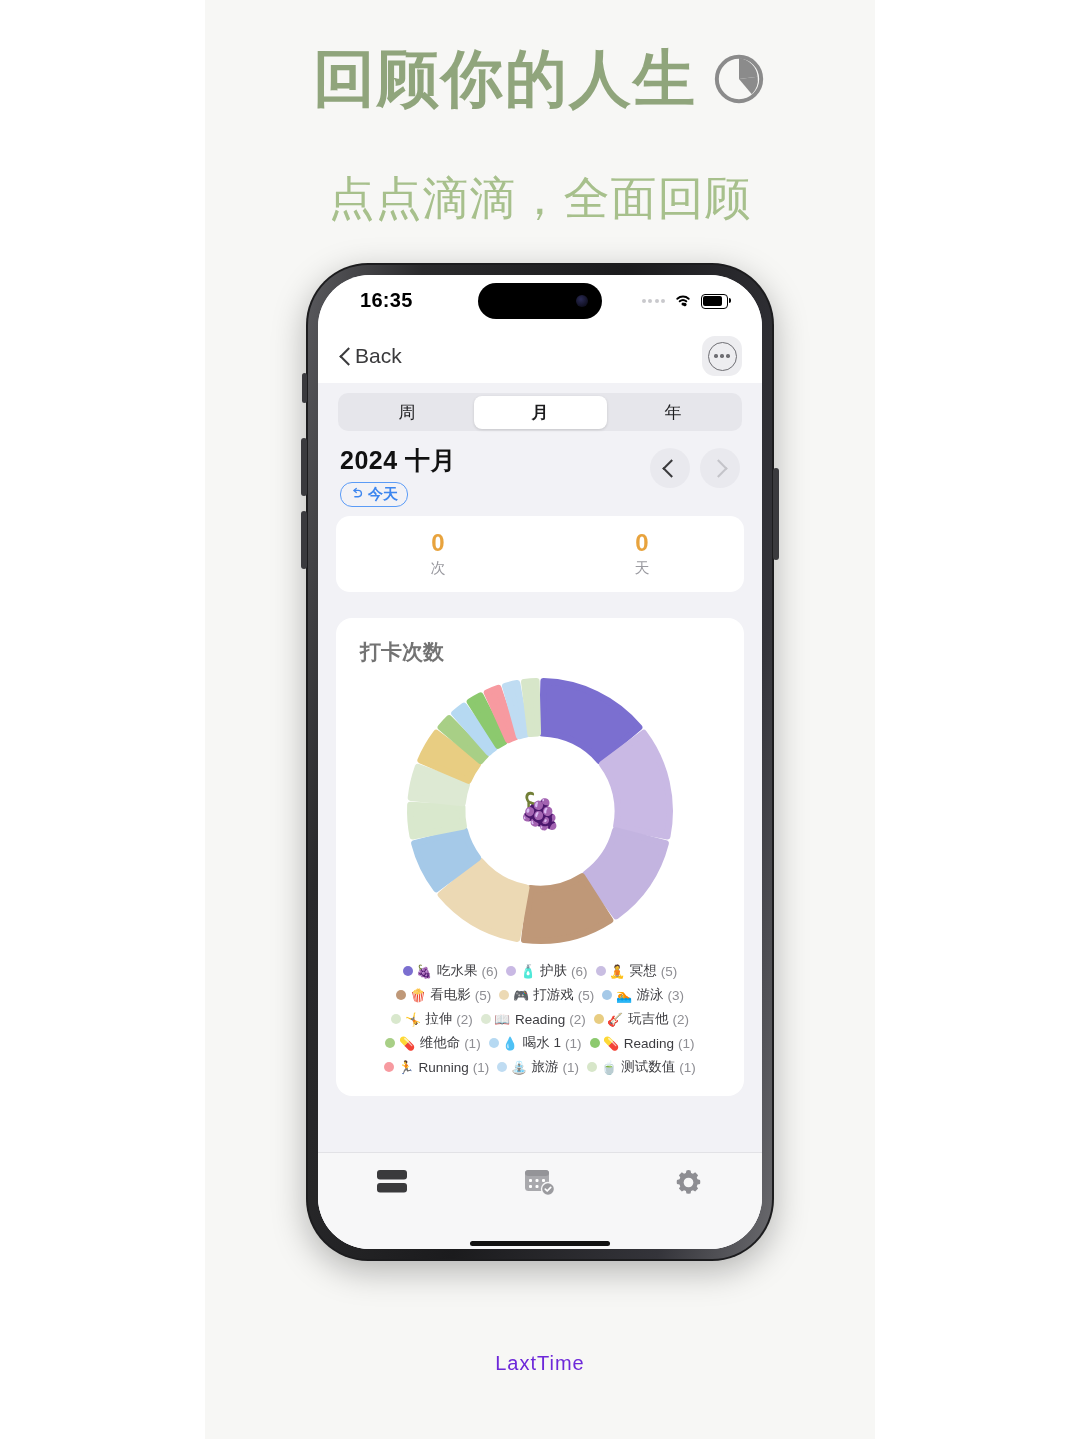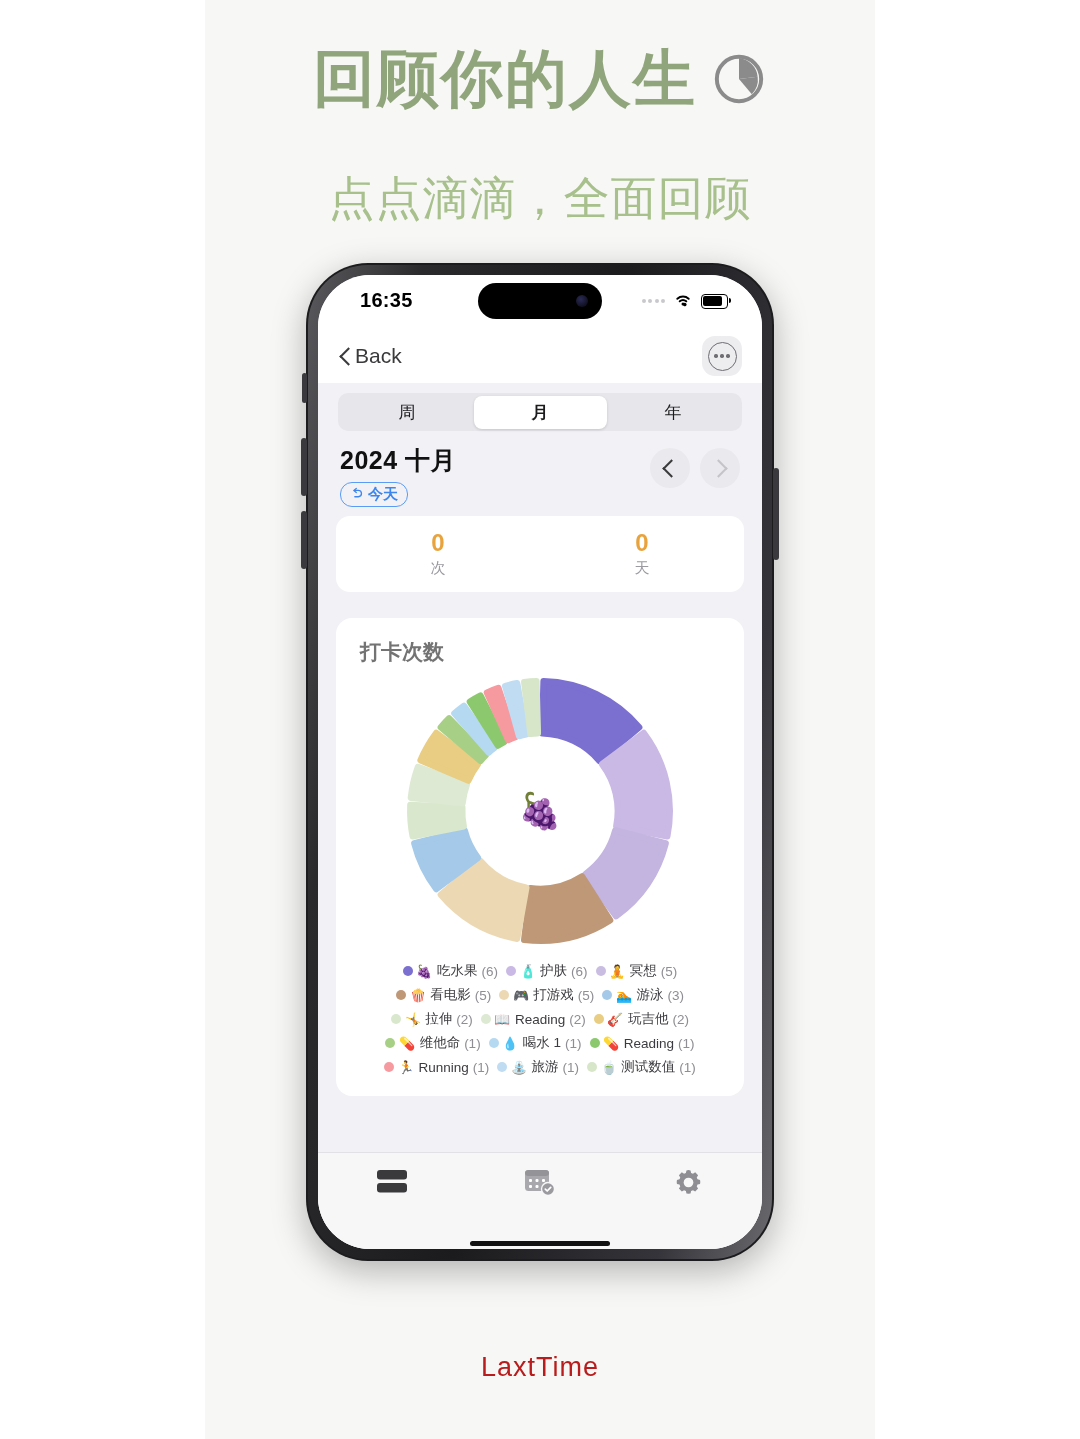--- a/index.html
+++ b/index.html
@@ -138,21 +138,21 @@
   
   .tabbar{
     position:absolute;left:0;right:0;bottom:0;height:88px;background:#f7f7f8;
     border-top:1px solid #e2e2e6;display:flex;align-items:flex-start;padding-top:14px;
   }
   .tab{flex:1;display:flex;justify-content:center;}
   .homebar{position:absolute;left:50%;transform:translateX(-50%);bottom:9px;
     width:140px;height:5px;border-radius:3px;background:#121212;}
   .brand{
     position:absolute;left:205px;top:1352px;width:670px;text-align:center;
-    font-size:27px;color:#b91c1c;letter-spacing:1px;
+    font-size:20px;color:#6d28d9;letter-spacing:1px;
   }
 </style>
 </head>
 <body>
 
 <div class="canvas"></div>
 
 <div class="headline">
   <span>回顾你的人生</span>
   <span class="pie-ico">

